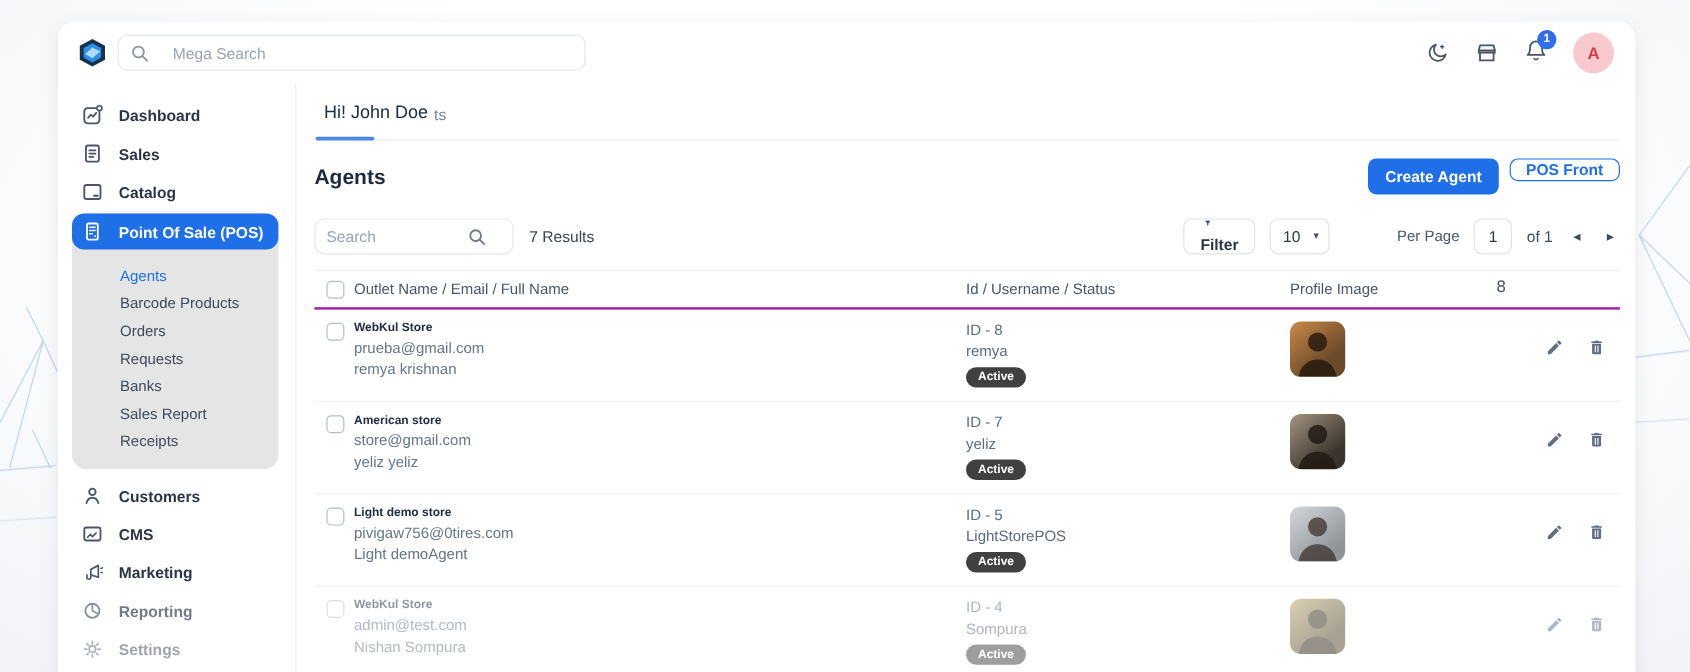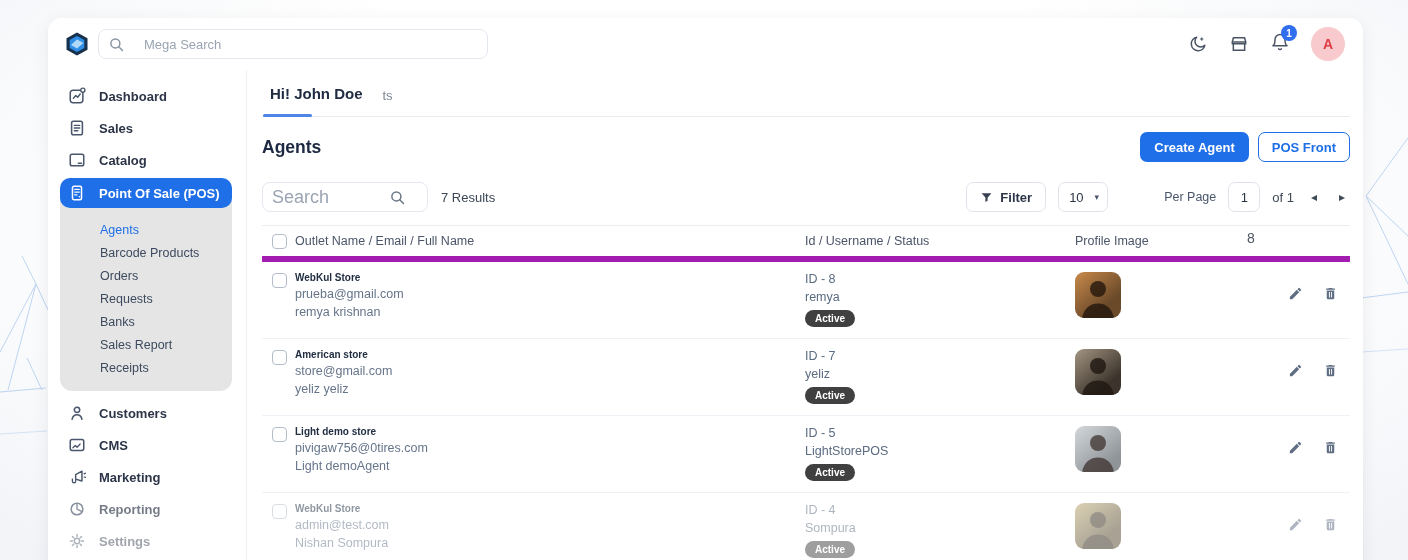--- a/index.html
+++ b/index.html
@@ -51,57 +51,57 @@
   .nav-item.active {
     background:#1f6fe8; color:#fff; height:30px; border-radius:10px;
   }
   .nav-item.active .ic { color:#fff; }
   .submenu { padding:10px 0 12px 40px; }
   .submenu-item { font-size:12.5px; color:#3d4a5e; padding:4.5px 0; cursor:pointer; font-weight:400; }
   .submenu-item.current { color:#1f6fe8; }
   .dim-1 { opacity:.65; } .dim-2 { opacity:.45; } .dim-3 { opacity:.32; }
   
   .tabs { height:47px; position:relative; border-bottom:1px solid #e8ebf0; display:flex; align-items:center; }
-  .greeting { font-size:15px; font-weight:700; color:#202c42; margin-left:8px; }
-  .tab-fragment { font-size:13px; color:#7d8896; margin-left:20px; padding-top:4px; }
+  .greeting { font-size:15px; font-weight:400; color:#202c42; margin-left:8px; }
+  .tab-fragment { font-size:13px; color:#7d8896; margin-left:5px; padding-top:4px; }
   .tab-underline { position:absolute; left:1px; bottom:-1px; width:49px; height:3px;
     background:#4d86e8; border-radius:2px; }
   
   .title-row { display:flex; align-items:center; margin-top:15px; }
   .page-title { font-size:17.5px; font-weight:800; color:#1d2942; }
   .title-actions { margin-left:auto; display:flex; gap:9px; }
   .btn-primary { height:30px; padding:0 14px; background:#1f6fe8; border:none; border-radius:7px;
     color:#fff; font-size:13px; font-weight:700; cursor:pointer; font-family:inherit; }
-  .btn-outline { height:30px; padding:0 13px; background:#fff; border:1.5px solid #1f6fe8; border-radius:7px;
+  .btn-outline { height:19px; padding:0 13px; background:#fff; border:1.5px solid #1f6fe8; border-radius:7px;
     color:#1f6fe8; font-size:13px; font-weight:700; cursor:pointer; font-family:inherit; }
   
   .toolbar { display:flex; align-items:center; margin-top:20px; }
   .tbl-search { width:166px; height:30px; border:1px solid #e3e7ee; border-radius:8px;
     display:flex; align-items:center; padding:0 9px; background:#fff; }
-  .tbl-search input { border:none; outline:none; width:118px; font-size:18px; color:#3b82f6;
+  .tbl-search input { border:none; outline:none; width:118px; font-size:13px; color:#3b82f6;
     font-family:inherit; background:transparent; }
   .tbl-search input::placeholder { color:#9aa4b2; }
   .results { font-size:13px; color:#3b4656; margin-left:13px; }
   .toolbar-right { margin-left:auto; display:flex; align-items:center; gap:12px; }
   .filter-btn { height:30px; padding:0 13px; border:1px solid #dfe3ea; border-radius:7px; background:#fff;
-    display:flex; align-items:center; gap:7px; font-size:13px; font-weight:700; color:#2c3547; cursor:pointer; }
+    display:flex; gap:7px; font-size:13px; font-weight:700; color:#2c3547; cursor:pointer;flex-direction:column; }
   .pp-select { height:30px; width:50px; border:1px solid #dfe3ea; border-radius:7px; background:#fff;
     display:flex; align-items:center; justify-content:space-between; padding:0 8px 0 10px;
     font-size:13px; color:#2c3547; cursor:pointer; }
   .caret { font-family:"DejaVu Sans",sans-serif; font-size:9px; color:#49566b; }
   .pp-label { font-size:12.5px; color:#49566b;margin-left:44px; }
   .page-input { width:32px; height:30px; border:1px solid #dfe3ea; border-radius:7px; text-align:center;
     font-size:13px; color:#2c3547; font-family:inherit; outline:none; }
   .page-of { font-size:13px; color:#3f4a57; }
   .pg-arrow { font-family:"DejaVu Sans",sans-serif; font-size:12px; color:#3f4a57; cursor:pointer;
     padding:0 5px; background:none; border:none; }
   
   .table { margin-top:13px; }
   .t-head, .t-row { display:grid; grid-template-columns:33px 510px 270px 165px 1fr; align-items:start; }
-  .t-head { border-top:1px solid #e9edf2; border-bottom:6px solid #a21caf; padding:7px 0 7px 0;
+  .t-head { border-top:1px solid #e9edf2; border-bottom:2px solid #a21caf; padding:7px 0 7px 0;
     font-size:12.5px; color:#4a5568; align-items:center; }
   .t-row { border-bottom:1px solid #eef1f5; padding:10px 0 11px 0; }
   .chk { width:15px; height:15px; border:1.5px solid #b3bdca; border-radius:4px; background:#fff;
     margin-left:10px; cursor:pointer; margin-top:1px; }
   .cell-main .outlet { font-size:10px; font-weight:700; color:#222f43; }
   .cell-main .sub { font-size:12.5px; color:#66758a; margin-top:4px; }
   .cell-id .sub { font-size:12.5px; color:#5b6b80; margin-bottom:4px; }
   .status-pill { display:inline-block; background:#404040; color:#fff; font-size:10px; font-weight:700;
     padding:3px 10px; border-radius:10px; }
   .pimg { width:46px; height:46px; border-radius:9px; position:relative; overflow:hidden; }

